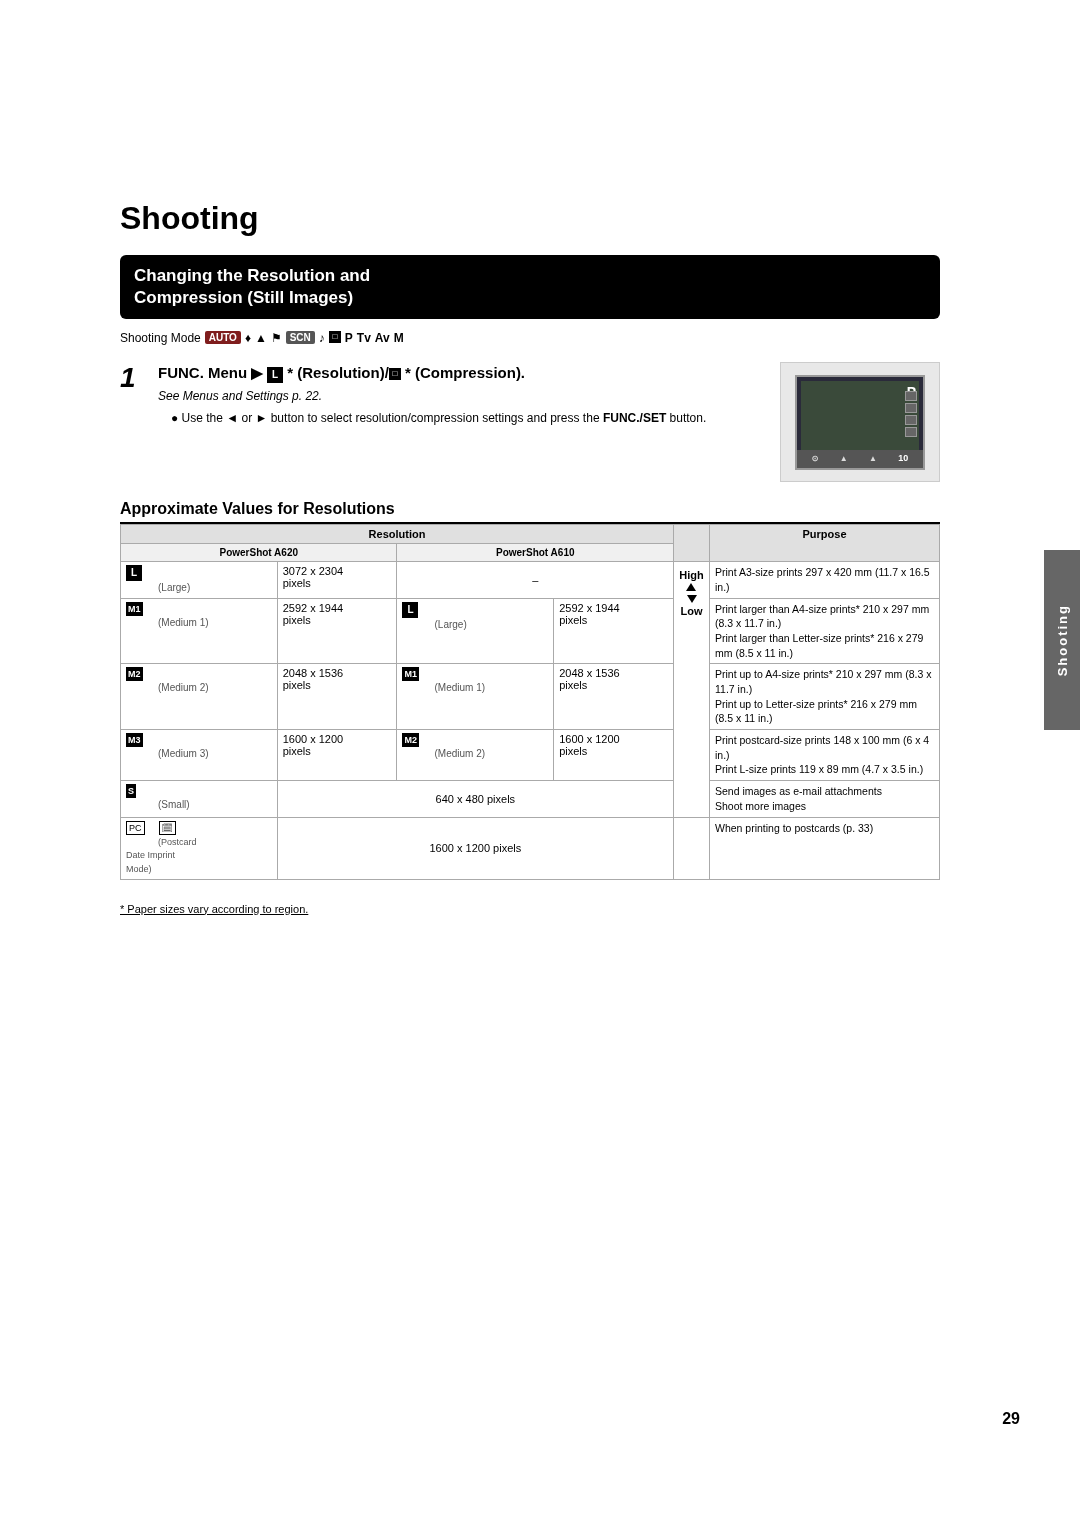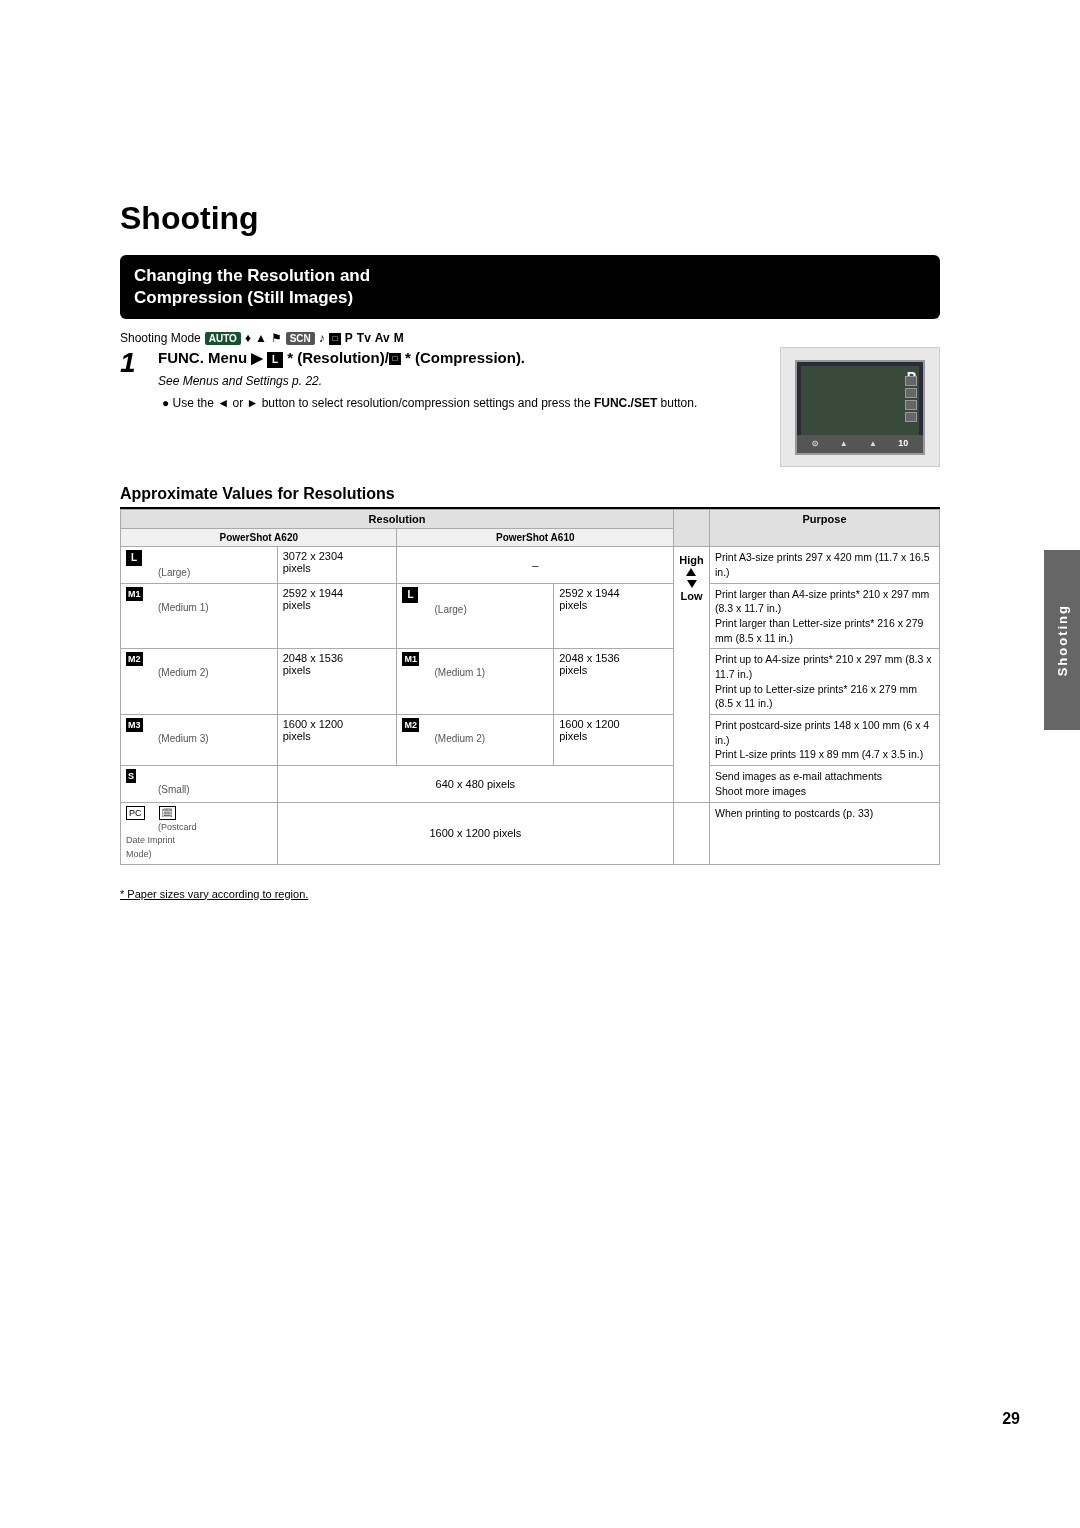--- a/index.html
+++ b/index.html
@@ -35,35 +35,35 @@
       padding: 10px 14px;
       font-size: 17px;
       font-weight: bold;
       margin-bottom: 12px;
       line-height: 1.3;
       border-radius: 6px;
     }
 
     .shooting-mode-bar {
       display: flex;
-      align-items: flex-end;
+      align-items: flex-start;
       font-size: 12px;
-      margin-bottom: 2px;
+      margin-bottom: 17px;
       gap: 4px;
     }
     .mode-icon {
       display: inline-block;
       background: #555;
       color: #fff;
       font-size: 10px;
       padding: 1px 4px;
       border-radius: 2px;
       font-weight: bold;
     }
-    .mode-icon.auto { background: #14532d; }
+    .mode-icon.auto { background: #7f1d1d; }
 
     .step-block {
       display: flex;
       gap: 16px;
       margin-bottom: 18px;
     }
 
     .step-number {
       font-size: 28px;
       font-weight: bold;
@@ -92,21 +92,21 @@
       display: block;
     }
 
     .step-note {
       font-size: 12px;
       margin-bottom: 4px;
     }
 
     .step-bullet {
       font-size: 12px;
-      margin-left: 4px;
+      margin-left: 13px;
       line-height: 1.5;
     }
 
     .camera-image-area {
       float: right;
       width: 160px;
       height: 120px;
       border: 1px solid #ccc;
       background: #e8e8e8;
       margin-left: 12px;

